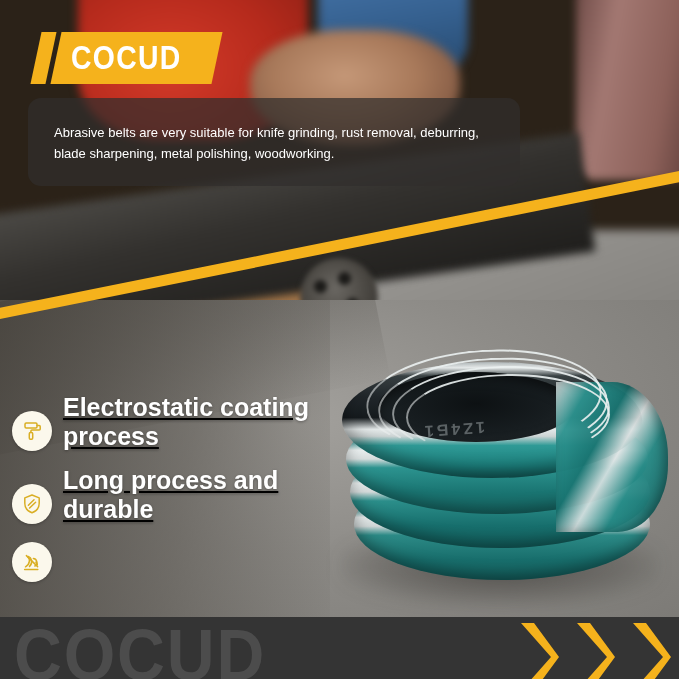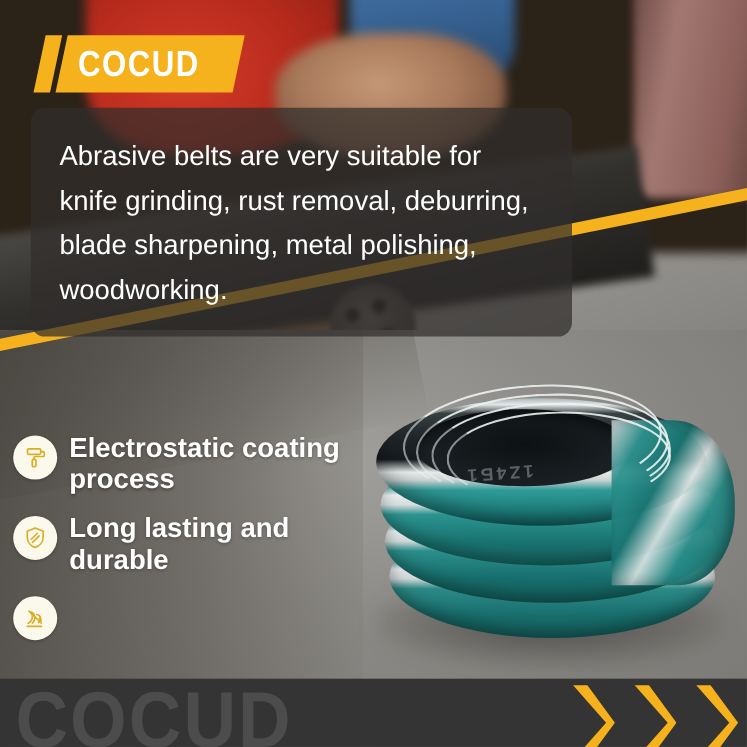--- a/index.html
+++ b/index.html
@@ -170,21 +170,21 @@
     width: 492px;
     padding: 24px 26px 22px 26px;
     box-sizing: border-box;
     background: rgba(48, 46, 45, 0.72);
     border-radius: 13px;
     z-index: 5;
   }
   .desc-panel p {
     margin: 0;
     color: #ffffff;
-    font-size: 25px;
+    font-size: 13px;
     line-height: 1.62;
     font-weight: 400;
   }
 
   
   .divider {
     position: absolute;
     left: -20px;
     top: 312px;
     width: 740px;
@@ -337,22 +337,23 @@
 
   
   .features {
     position: absolute;
     left: 12px; top: 392px;
     width: 340px;
     z-index: 5;
   }
   .feature {
     display: flex;
-    align-items: flex-start;
+    align-items: flex-end;
     margin-bottom: 14px;
+    text-decoration: underline;
   }
   .feature .badge {
     flex: 0 0 auto;
     width: 40px; height: 40px;
     border-radius: 50%;
     background: #FBF8EC;
     display: flex;
     align-items: center;
     justify-content: center;
     margin-top: 4px;
@@ -475,21 +476,21 @@
     </div>
 
     <div class="feature">
       <div class="badge">
         <svg width="24" height="24" viewBox="0 0 24 24" fill="none" stroke="#D9AE24" stroke-width="1.5" stroke-linecap="round" stroke-linejoin="round">
           <path d="M12 3 4.8 5.9v5.4c0 4.3 3 8 7.2 9.4 4.2-1.4 7.2-5.1 7.2-9.4V5.9L12 3z"></path>
           <path d="M8.4 13.2 14 7.8"></path>
           <path d="M9.6 16 15.6 10.2"></path>
         </svg>
       </div>
-      <div class="label">Long lasting and durable</div>
+      <div class="label">Long process and durable</div>
     </div>
 
     <div class="feature">
       <div class="badge">
         <svg width="24" height="24" viewBox="0 0 24 24" fill="none" stroke="#D9AE24" stroke-width="1.5" stroke-linecap="round" stroke-linejoin="round">
           <path d="M5.5 16.8c2.1-1.1 3.6-3.2 3.9-5.6.2-1.6-.3-3.4-1.6-4.3"></path>
           <path d="M8.2 6.4c1.7.5 2.9 2 3.3 3.7.5 2.3-.3 4.7-2 6.3"></path>
           <path d="M13.4 8.6c1.6.2 3 1.4 3.4 3 .4 1.7-.4 3.5-1.9 4.4"></path>
           <path d="M15.8 12.2c.9.5 1.5 1.5 1.5 2.6"></path>
           <path d="M4.6 19.4h13.2"></path>

